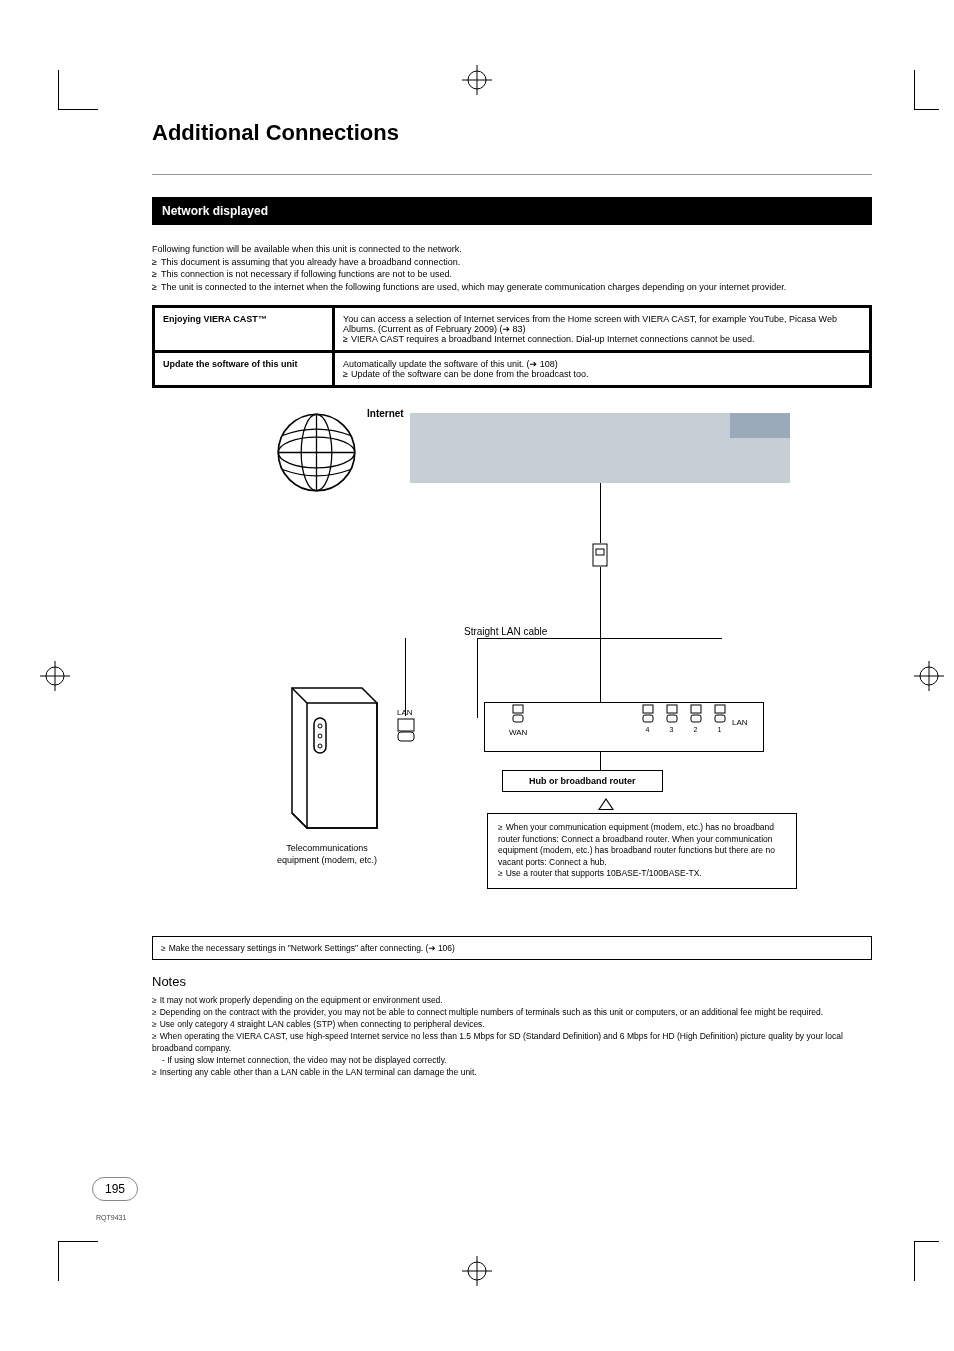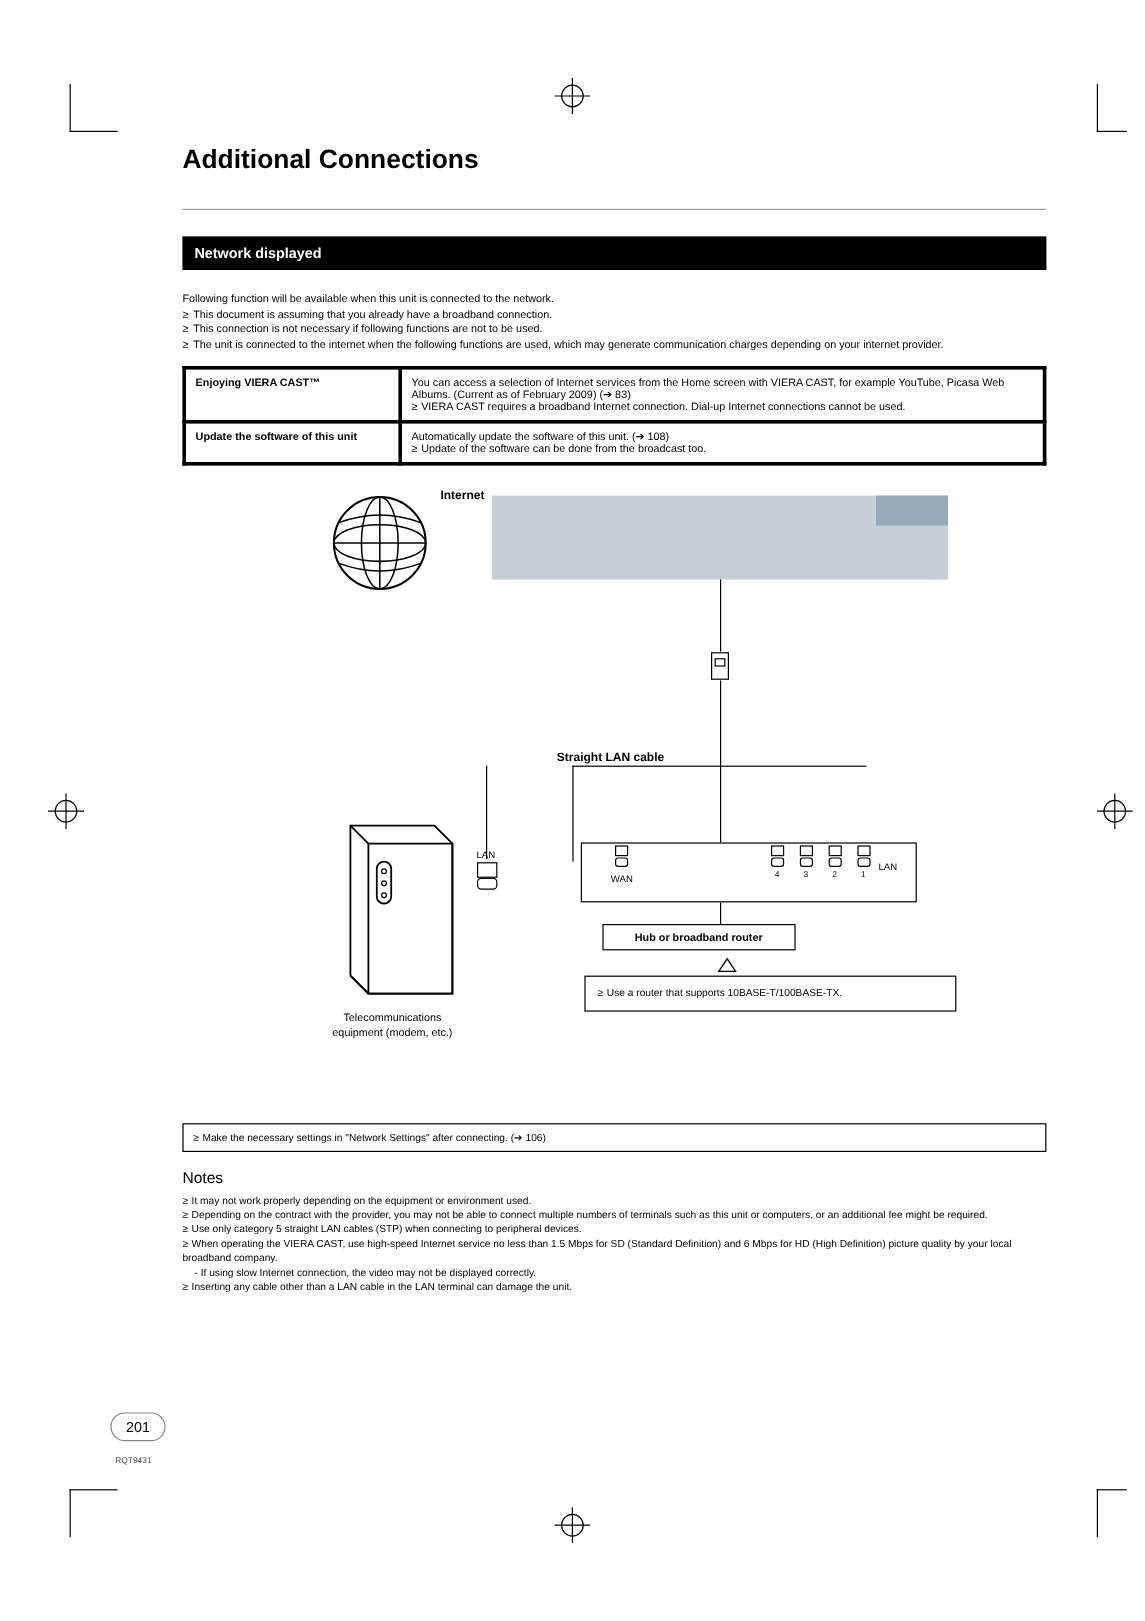--- a/index.html
+++ b/index.html
@@ -45,21 +45,21 @@
     .label-internet { position: absolute; top: 0; left: 165px; font-weight: bold; font-size: 10px; }
     .globe { position: absolute; top: 2px; left: 72px; width: 85px; height: 85px; }
     .globe svg { width: 100%; height: 100%; }
     .isp-box { position: absolute; top: 5px; left: 208px; width: 380px; height: 70px; background: #c6ced6; }
     .isp-box .accent { position: absolute; top: 0; right: 0; width: 60px; height: 25px; background: #9aaabb; }
     .conn-down-1 { position: absolute; top: 75px; left: 398px; width: 1px; height: 60px; background: #000; }
     .modem-icon { position: absolute; top: 135px; left: 390px; width: 16px; height: 24px; }
     .modem-icon svg { width:100%; height:100%; }
     .conn-down-2 { position: absolute; top: 159px; left: 398px; width: 1px; height: 135px; background: #000; }
     .conn-horiz { position: absolute; top: 230px; left: 275px; width: 245px; height: 1px; background: #000; }
-    .label-lan-cable { position: absolute; top: 218px; left: 262px; font-weight: bold; font-size: 10px; }
+    .label-lan-cable { position: absolute; top: 218px; left: 262px; font-weight: normal; font-size: 10px; }
     .router-rect { position: absolute; top: 294px; left: 282px; width: 280px; height: 50px; border: 1px solid #000; }
     .router-port { position: absolute; top: 0; width: 15px; text-align: center; }
     .router-port svg { width: 12px; height: 20px; }
     .router-port .plbl { font-size: 7px; }
     .port-wan { left: 308px; top: 296px; }
     .port-4 { left: 438px; top: 296px; }
     .port-3 { left: 462px; top: 296px; }
     .port-2 { left: 486px; top: 296px; }
     .port-1 { left: 510px; top: 296px; }
     .lan-label-right { position: absolute; top: 310px; left: 530px; font-size: 8px; }
@@ -233,31 +233,32 @@
         <circle cx="48" cy="68" r="2" fill="none" stroke="#000"></circle>
       </svg>
     </div>
     <div class="modem-label">
       <span>Telecommunications</span><br>
       <span>equipment (modem, etc.)</span>
     </div>
 
     <div class="router-note">
       <ul>
+        <li>When your communication equipment (modem, etc.) has no broadband router functions: Connect a broadband router. When your communication equipment (modem, etc.) has broadband router functions but there are no vacant ports: Connect a hub.</li>
         <li>Use a router that supports 10BASE-T/100BASE-TX.</li>
       </ul>
     </div>
   </div>
 
   <div class="settings-box">Make the necessary settings in "Network Settings" after connecting. (➔ 106)</div>
 
   <h3 class="notes">Notes</h3>
   <ul class="notes-list">
     <li>It may not work properly depending on the equipment or environment used.</li>
     <li>Depending on the contract with the provider, you may not be able to connect multiple numbers of terminals such as this unit or computers, or an additional fee might be required.</li>
-    <li>Use only category 5 straight LAN cables (STP) when connecting to peripheral devices.</li>
+    <li>Use only category 4 straight LAN cables (STP) when connecting to peripheral devices.</li>
     <li><span>When operating the VIERA CAST, use high-speed Internet service no less than 1.5 Mbps for SD (Standard Definition) and 6 Mbps for HD (High Definition) picture quality by your local broadband company.</span><span class="sub">- If using slow Internet connection, the video may not be displayed correctly.</span></li>
     <li>Inserting any cable other than a LAN cable in the LAN terminal can damage the unit.</li>
   </ul>
 </div>
 
-<div class="page-num">201</div>
+<div class="page-num">195</div>
 <div class="footer-code">RQT9431</div>
 
 </body></html>

